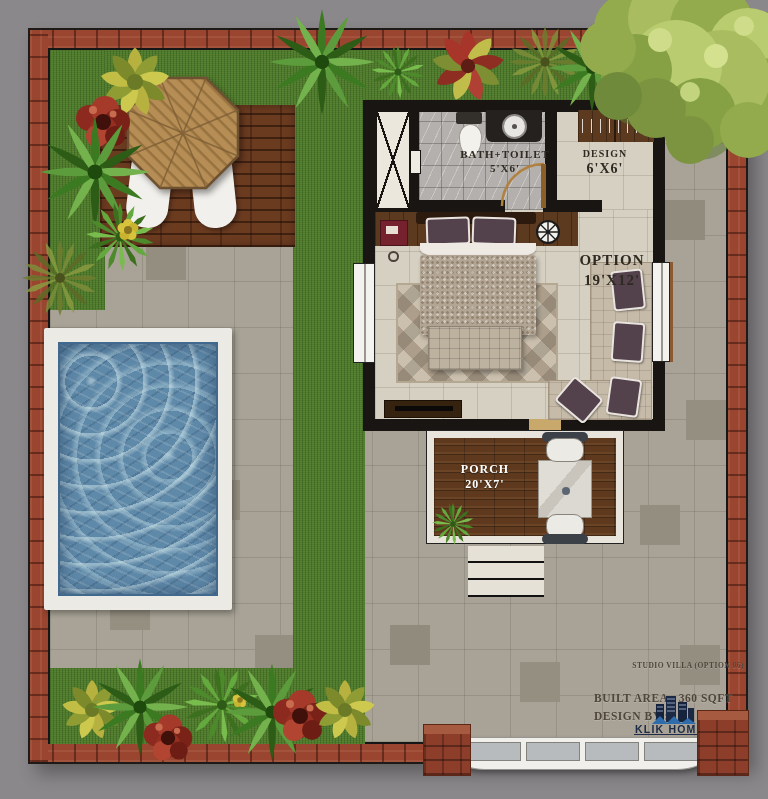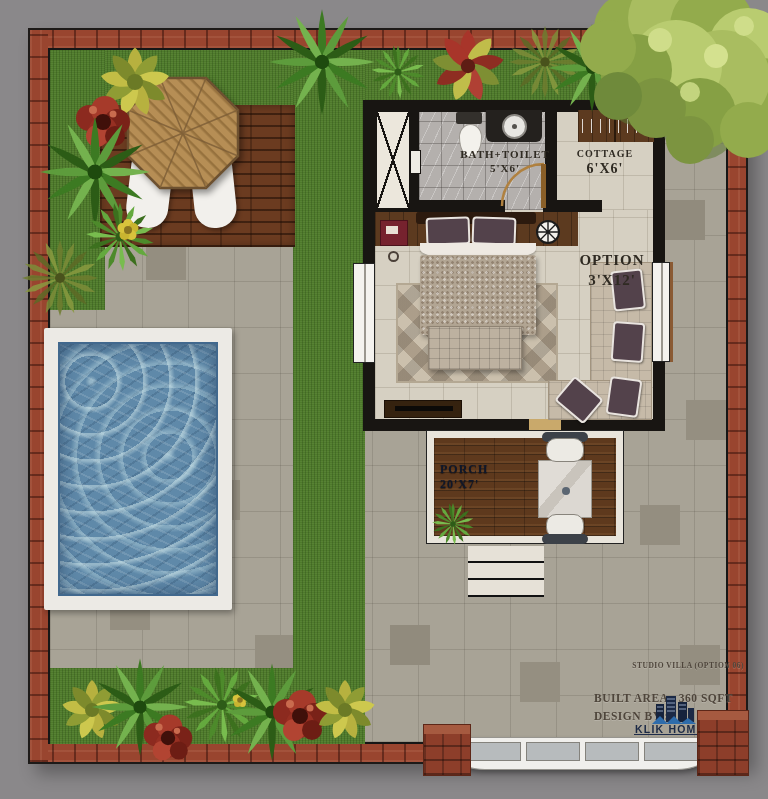--- a/index.html
+++ b/index.html
@@ -74,21 +74,21 @@
     background-image:
       linear-gradient(to bottom right,transparent calc(50% - 1.2px),#181512 calc(50% - 1.2px) calc(50% + 1.2px),transparent calc(50% + 1.2px)),
       linear-gradient(to bottom left,transparent calc(50% - 1.2px),#181512 calc(50% - 1.2px) calc(50% + 1.2px),transparent calc(50% + 1.2px));}
   .brickpillar{background-color:#8d3e2a;border:1px solid #5d2718;
     background-image:repeating-linear-gradient(0deg,rgba(0,0,0,.35) 0 2px,transparent 2px 14px),
       repeating-linear-gradient(90deg,rgba(0,0,0,.25) 0 2px,transparent 2px 18px);}
   .hangers{background-image:repeating-linear-gradient(90deg,rgba(255,255,255,.8) 0 1px,transparent 1px 9px);}
 
   
   .rlabel{color:#2f2a22;font-weight:bold;letter-spacing:1px;text-align:center;line-height:1.15;}
-  .plabel{color:#0f172a;font-weight:bold;letter-spacing:1px;text-align:left;text-shadow:0 1px 1px rgba(0,0,0,.5);}
+  .plabel{color:#ffffff;font-weight:bold;letter-spacing:1px;text-align:center;text-shadow:0 1px 1px rgba(0,0,0,.5);}
   .info{color:#4e453b;font-weight:bold;letter-spacing:.5px;text-shadow:0 1px 0 rgba(255,255,255,.18);}
   .brandname{color:#1b2945;font-weight:bold;letter-spacing:1.2px;text-align:center;font-family:"Liberation Sans",sans-serif;}
   .tagline{color:#9e3224;text-align:center;font-family:"Liberation Sans",sans-serif;}
 </style>
 </head>
 <body>
 
 <div id="canvas">
 
   <div class="abs" style="left:28px;top:28px;width:720px;height:736px;border:2px solid #1d1a18;box-sizing:border-box;box-shadow:8px 10px 16px rgba(0,0,0,.3);"></div>
@@ -197,24 +197,24 @@
   <div class="abs" style="left:542px;top:432px;width:46px;height:10px;background:#3c4148;border-radius:5px;"></div>
   <div class="abs" style="left:546px;top:438px;width:38px;height:24px;background:#eceae4;border:1px solid #88847c;border-radius:10px;box-sizing:border-box;"></div>
   <div class="abs" style="left:546px;top:514px;width:38px;height:24px;background:#eceae4;border:1px solid #88847c;border-radius:10px;box-sizing:border-box;"></div>
   <div class="abs" style="left:542px;top:534px;width:46px;height:10px;background:#3c4148;border-radius:5px;"></div>
   <div class="abs" style="left:468px;top:546px;width:76px;height:15px;background:#e6e1d7;border-bottom:2px solid #111;"></div>
   <div class="abs" style="left:468px;top:563px;width:76px;height:15px;background:#e6e1d7;border-bottom:2px solid #111;"></div>
   <div class="abs" style="left:468px;top:580px;width:76px;height:15px;background:#e6e1d7;border-bottom:2px solid #111;"></div>
 
   <div class="abs rlabel" style="left:440px;top:148px;width:130px;font-size:11px;">BATH+TOILET</div>
   <div class="abs rlabel" style="left:440px;top:162px;width:130px;font-size:11px;">5'X6'</div>
-  <div class="abs rlabel" style="left:555px;top:148px;width:100px;font-size:10px;">COTTAGE</div>
+  <div class="abs rlabel" style="left:555px;top:148px;width:100px;font-size:10px;">DESIGN</div>
   <div class="abs rlabel" style="left:555px;top:161px;width:100px;font-size:14px;">6'X6'</div>
   <div class="abs rlabel" style="left:548px;top:252px;width:128px;font-size:15px;">OPTION</div>
-  <div class="abs rlabel" style="left:548px;top:272px;width:128px;font-size:15px;">3'X12'</div>
+  <div class="abs rlabel" style="left:548px;top:272px;width:128px;font-size:15px;">19'X12'</div>
   <div class="abs plabel" style="left:440px;top:462px;width:90px;font-size:12px;">PORCH</div>
   <div class="abs plabel" style="left:440px;top:477px;width:90px;font-size:12px;">20'X7'</div>
 
   <div class="abs info" style="left:544px;top:661px;width:200px;font-size:7.5px;text-align:right;letter-spacing:.5px;">STUDIO VILLA (OPTION 06)</div>
   <div class="abs info" style="left:594px;top:692px;width:170px;font-size:11.5px;">BUILT AREA : 360 SQFT</div>
   <div class="abs info" style="left:594px;top:710px;width:170px;font-size:11.5px;">DESIGN BY :</div>
 
   <svg class="abs" style="left:652px;top:694px;" width="44" height="30">
     <rect x="4" y="10" width="8" height="18" fill="#16233c"></rect>
     <rect x="14" y="2" width="10" height="26" fill="#1b2945"></rect>

